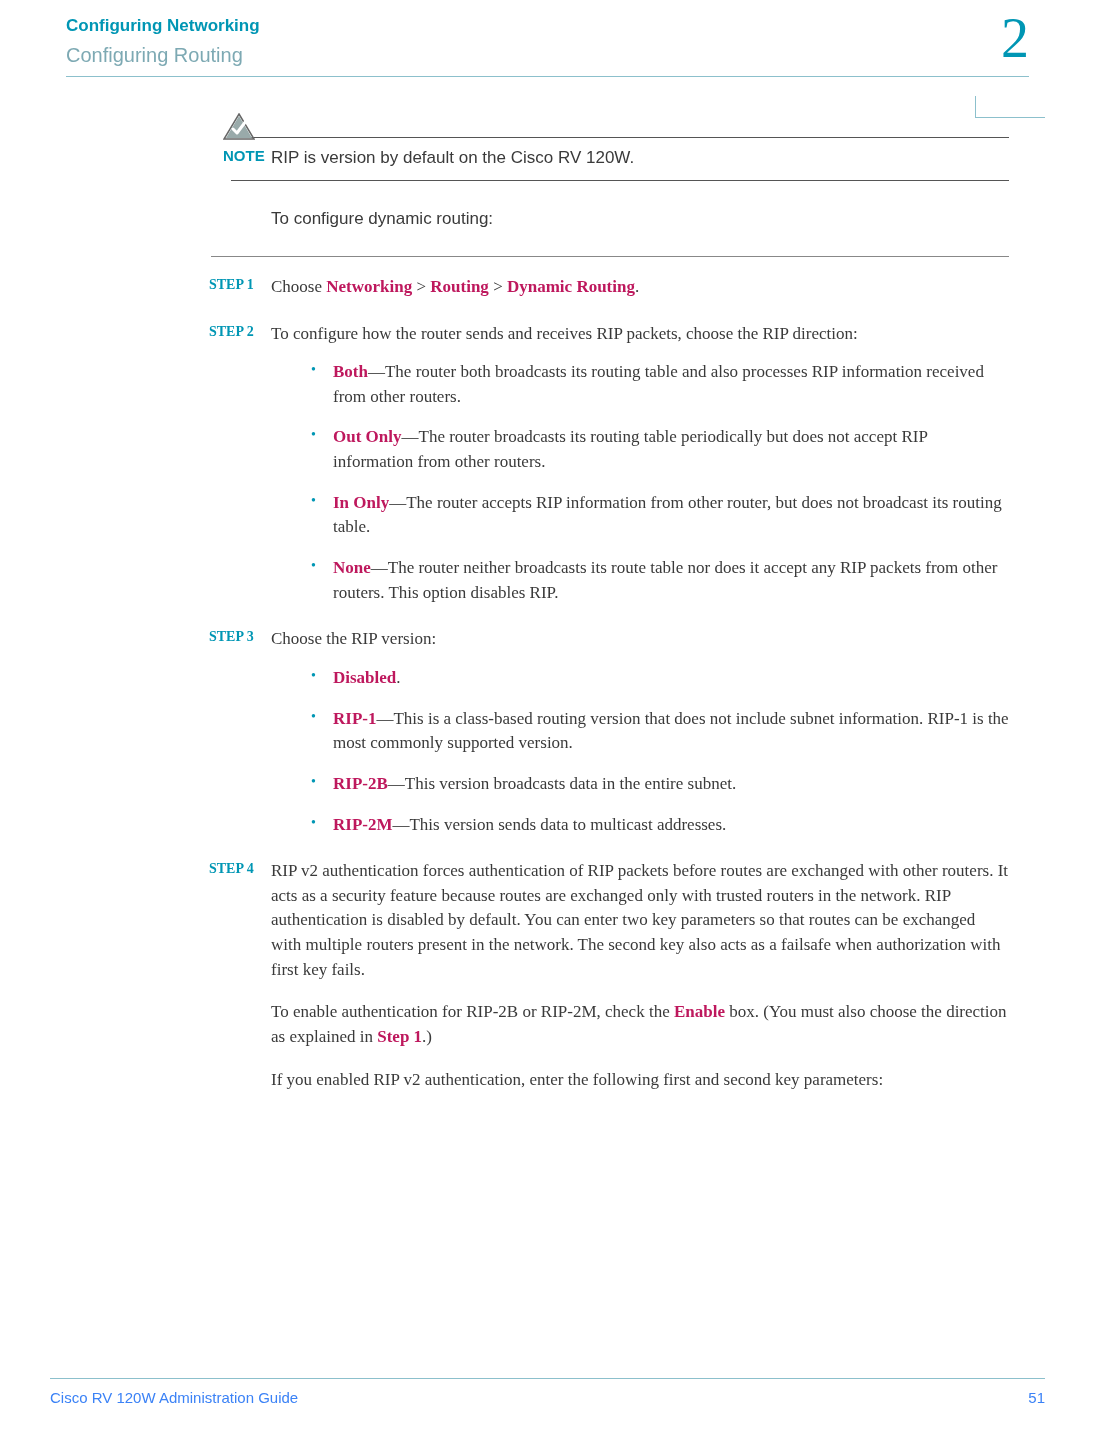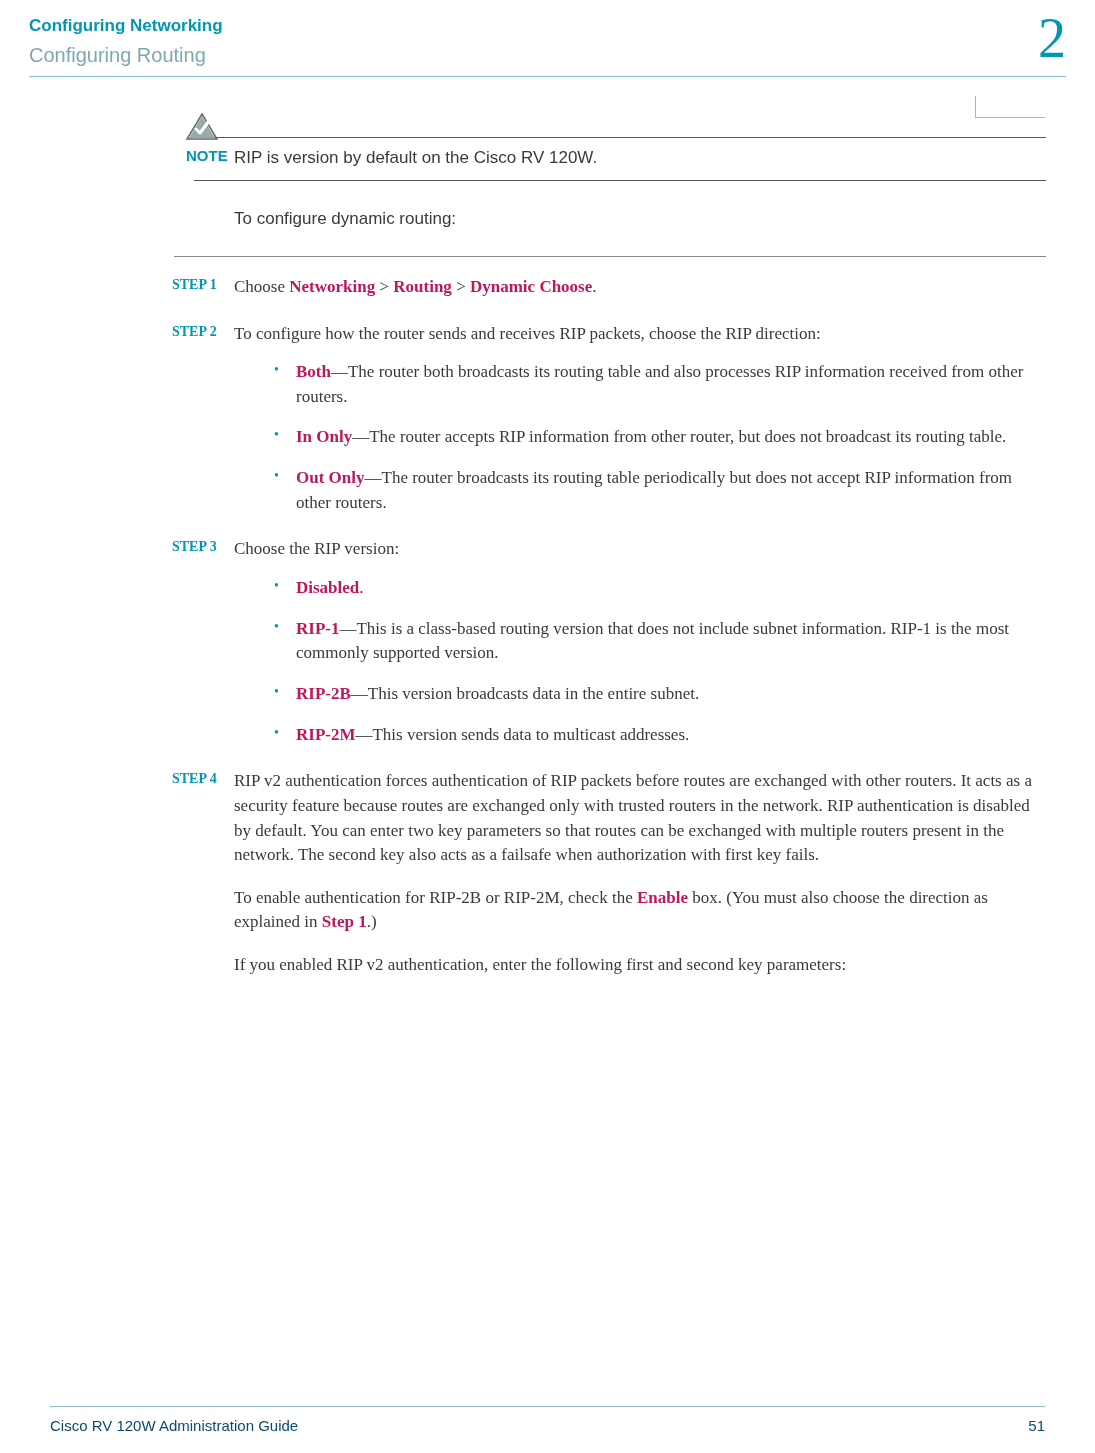--- a/index.html
+++ b/index.html
@@ -6,21 +6,21 @@
   body {
     font-family: Arial, Helvetica, sans-serif;
     font-size: 17px;
     line-height: 1.45;
     color: #3a3a3a;
     width: 1095px;
     height: 1453px;
     background: #fff;
     position: relative;
   }
-  .page { padding: 0 29px; }
+  .page { padding: 0 66px; }
   .header {
     display: flex;
     justify-content: space-between;
     align-items: flex-start;
     padding-top: 14px;
     padding-bottom: 6px;
   }
   .header-left { }
   .header-title {
     color: #0096b4;
@@ -114,28 +114,28 @@
     content: "•";
     position: absolute;
     left: 0;
     top: 0;
     color: #0096b4;
     font-size: 14px;
   }
   .para { margin-top: 18px; }
   .footer {
     position: absolute;
-    bottom: 16px;
+    bottom: 44px;
     left: 50px;
     right: 50px;
     border-top: 1px solid #8cc0cc;
     padding-top: 8px;
     display: flex;
     justify-content: space-between;
-    color: #0c4a6e;
+    color: #3b82f6;
     font-size: 15px;
   }
 </style>
 </head>
 <body>
 
 <div class="page">
 
   <div class="header">
     <div class="header-left">
@@ -164,32 +164,33 @@
       <hr class="note-rule-bot">
     </div>
 
     <div class="intro">To configure dynamic routing:</div>
 
     <hr class="step-rule">
 
     <div class="step">
       <span class="step-label">STEP  1</span>
       <div class="step-body">
-        <span>Choose </span><span class="bold">Networking</span><span> &gt; </span><span class="bold">Routing</span><span> &gt; </span><span class="bold">Dynamic Choose</span><span>.</span>
+        <span>Choose </span><span class="bold">Networking</span><span> &gt; </span><span class="bold">Routing</span><span> &gt; </span><span class="bold">Dynamic Routing</span><span>.</span>
       </div>
     </div>
 
     <div class="step">
       <span class="step-label">STEP  2</span>
       <div class="step-body">
         <div>To configure how the router sends and receives RIP packets, choose the RIP direction:</div>
         <div class="bullets">
           <div class="bullet"><span class="bold">Both</span><span>—The router both broadcasts its routing table and also processes RIP information received from other routers.</span></div>
+          <div class="bullet"><span class="bold">Out Only</span><span>—The router broadcasts its routing table periodically but does not accept RIP information from other routers.</span></div>
           <div class="bullet"><span class="bold">In Only</span><span>—The router accepts RIP information from other router, but does not broadcast its routing table.</span></div>
-          <div class="bullet"><span class="bold">Out Only</span><span>—The router broadcasts its routing table periodically but does not accept RIP information from other routers.</span></div>
+          <div class="bullet"><span class="bold">None</span><span>—The router neither broadcasts its route table nor does it accept any RIP packets from other routers. This option disables RIP.</span></div>
         </div>
       </div>
     </div>
 
     <div class="step">
       <span class="step-label">STEP  3</span>
       <div class="step-body">
         <div>Choose the RIP version:</div>
         <div class="bullets">
           <div class="bullet"><span class="bold">Disabled</span><span>.</span></div>

